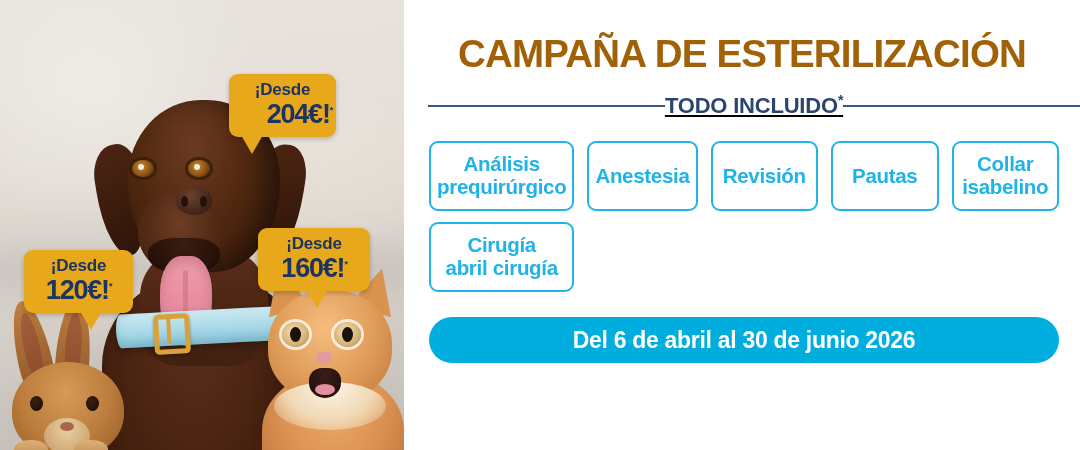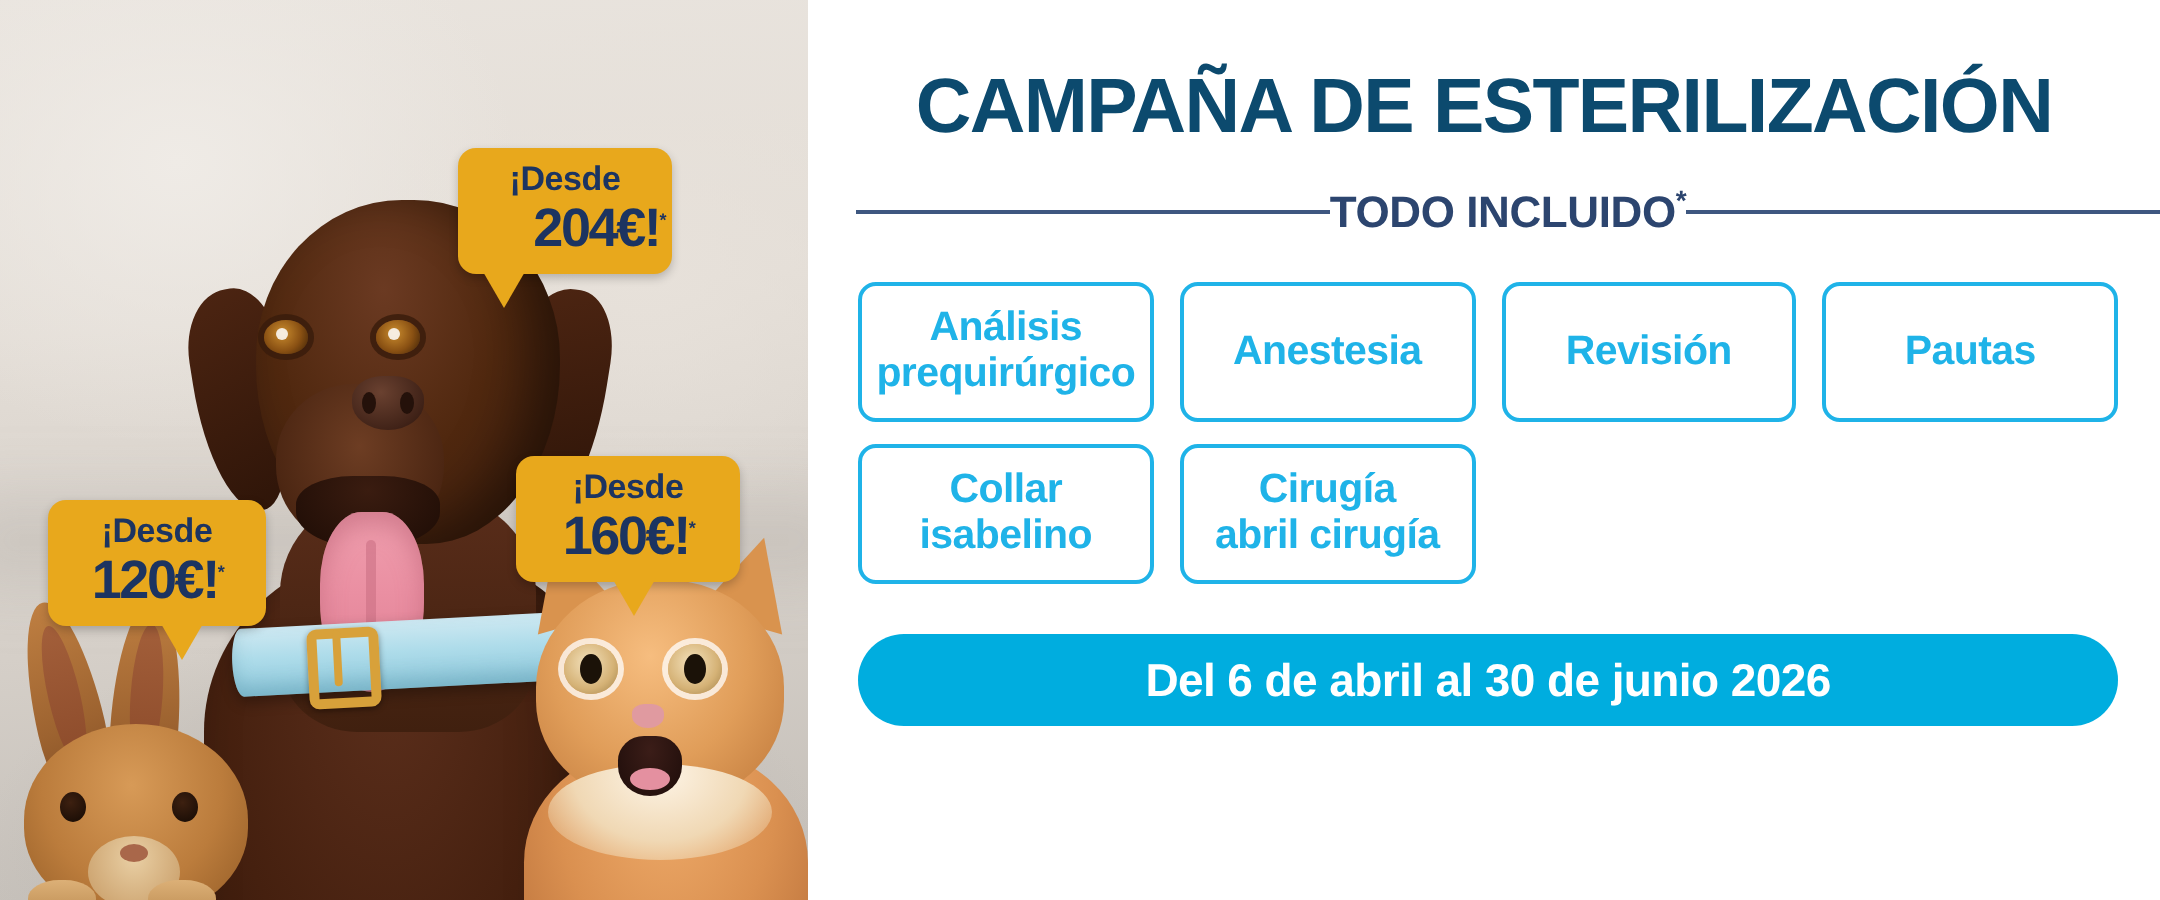--- a/index.html
+++ b/index.html
@@ -303,30 +303,31 @@
     width: 676px; height: 450px;
     background: #ffffff;
   }
   .headline {
     position: absolute;
     left: 0; top: 32px;
     width: 676px;
     text-align: center;
     font-size: 38.5px;
     font-weight: 800;
-    color: #0c4a6e;
+    color: #a16207;
     letter-spacing: -0.8px;
     white-space: nowrap;
   }
   .subline-row {
     position: absolute;
     left: 24px; top: 92px;
     width: 652px;
     display: flex;
     align-items: center;
+    text-decoration: underline;
   }
   .rule {
     flex: 1 1 auto;
     height: 2px;
     background: #3e5780;
   }
   .subline {
     flex: 0 0 auto;
     font-size: 22px;
     font-weight: 800;
@@ -334,21 +335,21 @@
     letter-spacing: -0.2px;
     white-space: nowrap;
   }
   .subline .ast { font-size: 14px; vertical-align: super; }
 
   .grid {
     position: absolute;
     left: 25px; top: 141px;
     width: 630px;
     display: grid;
-    grid-template-columns: repeat(4, 1fr);
+    grid-template-columns: repeat(5, 1fr);
     grid-template-rows: 70px 70px;
     column-gap: 13px;
     row-gap: 11px;
   }
   .svc {
     border: 2.5px solid #1fb3e8;
     border-radius: 9px;
     display: flex;
     align-items: center;
     justify-content: center;

